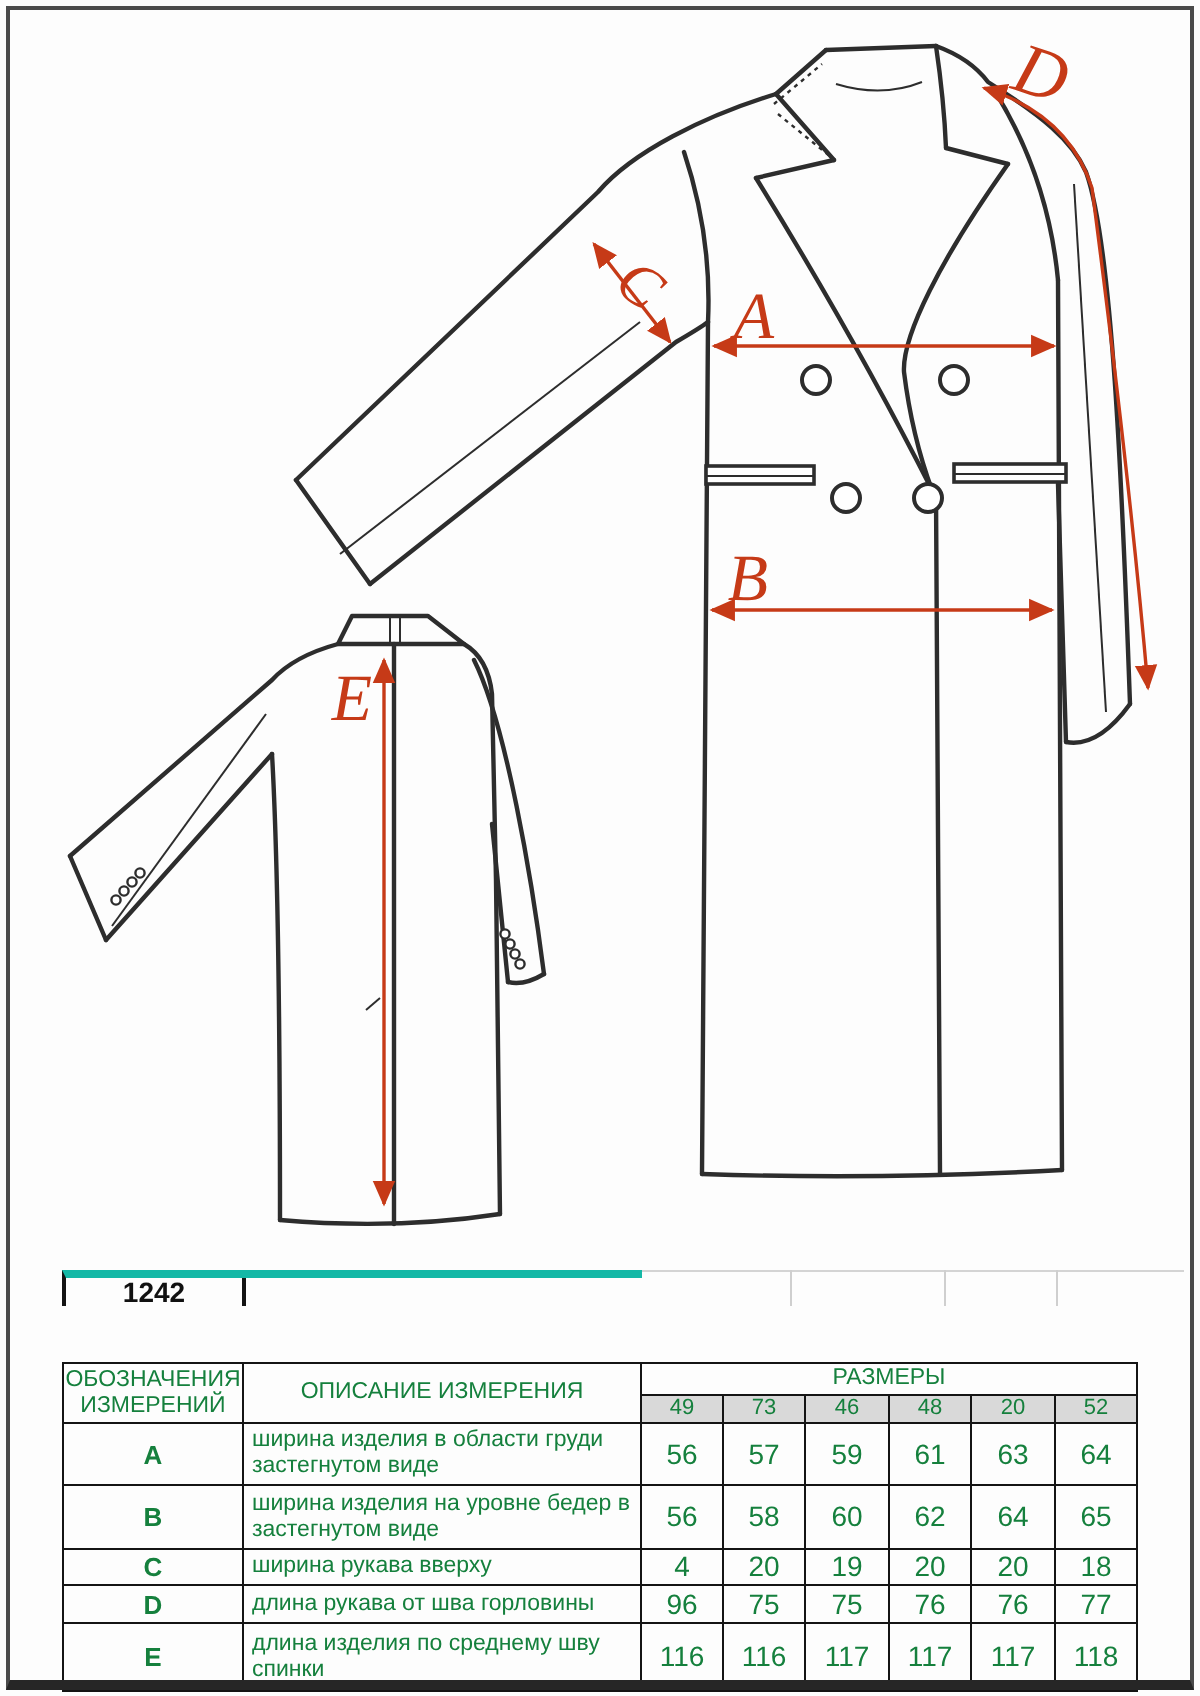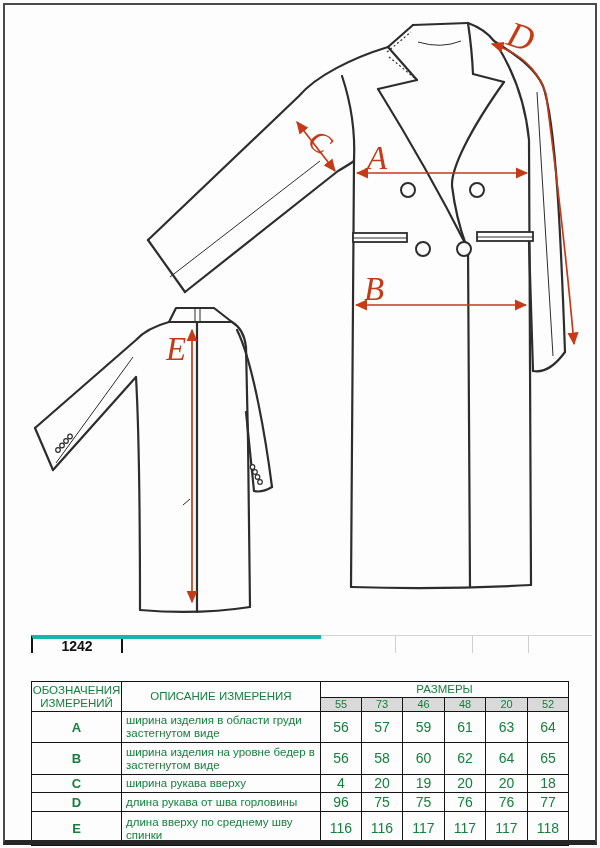--- a/index.html
+++ b/index.html
@@ -154,21 +154,21 @@
     <tbody>
       <tr class="r-razm">
         <td rowspan="2">
           <span>ОБОЗНАЧЕНИЯ</span><br>
           <span>ИЗМЕРЕНИЙ</span>
         </td>
         <td rowspan="2">ОПИСАНИЕ ИЗМЕРЕНИЯ</td>
         <td colspan="6">РАЗМЕРЫ</td>
       </tr>
       <tr class="r-sizes">
-        <td class="sizehdr">55</td>
+        <td class="sizehdr">49</td>
         <td class="sizehdr">73</td>
         <td class="sizehdr">46</td>
         <td class="sizehdr">48</td>
         <td class="sizehdr">20</td>
         <td class="sizehdr">52</td>
       </tr>
 
       <tr class="r-a">
         <td class="letter">A</td>
         <td class="desc">ширина изделия в области груди застегнутом виде</td>
@@ -204,21 +204,21 @@
         <td class="desc">длина рукава от шва горловины</td>
         <td class="val">96</td>
         <td class="val">75</td>
         <td class="val">75</td>
         <td class="val">76</td>
         <td class="val">76</td>
         <td class="val">77</td>
       </tr>
       <tr class="r-e">
         <td class="letter">E</td>
-        <td class="desc">длина вверху по среднему шву спинки</td>
+        <td class="desc">длина изделия по среднему шву спинки</td>
         <td class="val">116</td>
         <td class="val">116</td>
         <td class="val">117</td>
         <td class="val">117</td>
         <td class="val">117</td>
         <td class="val">118</td>
       </tr>
     </tbody>
   </table>
 

